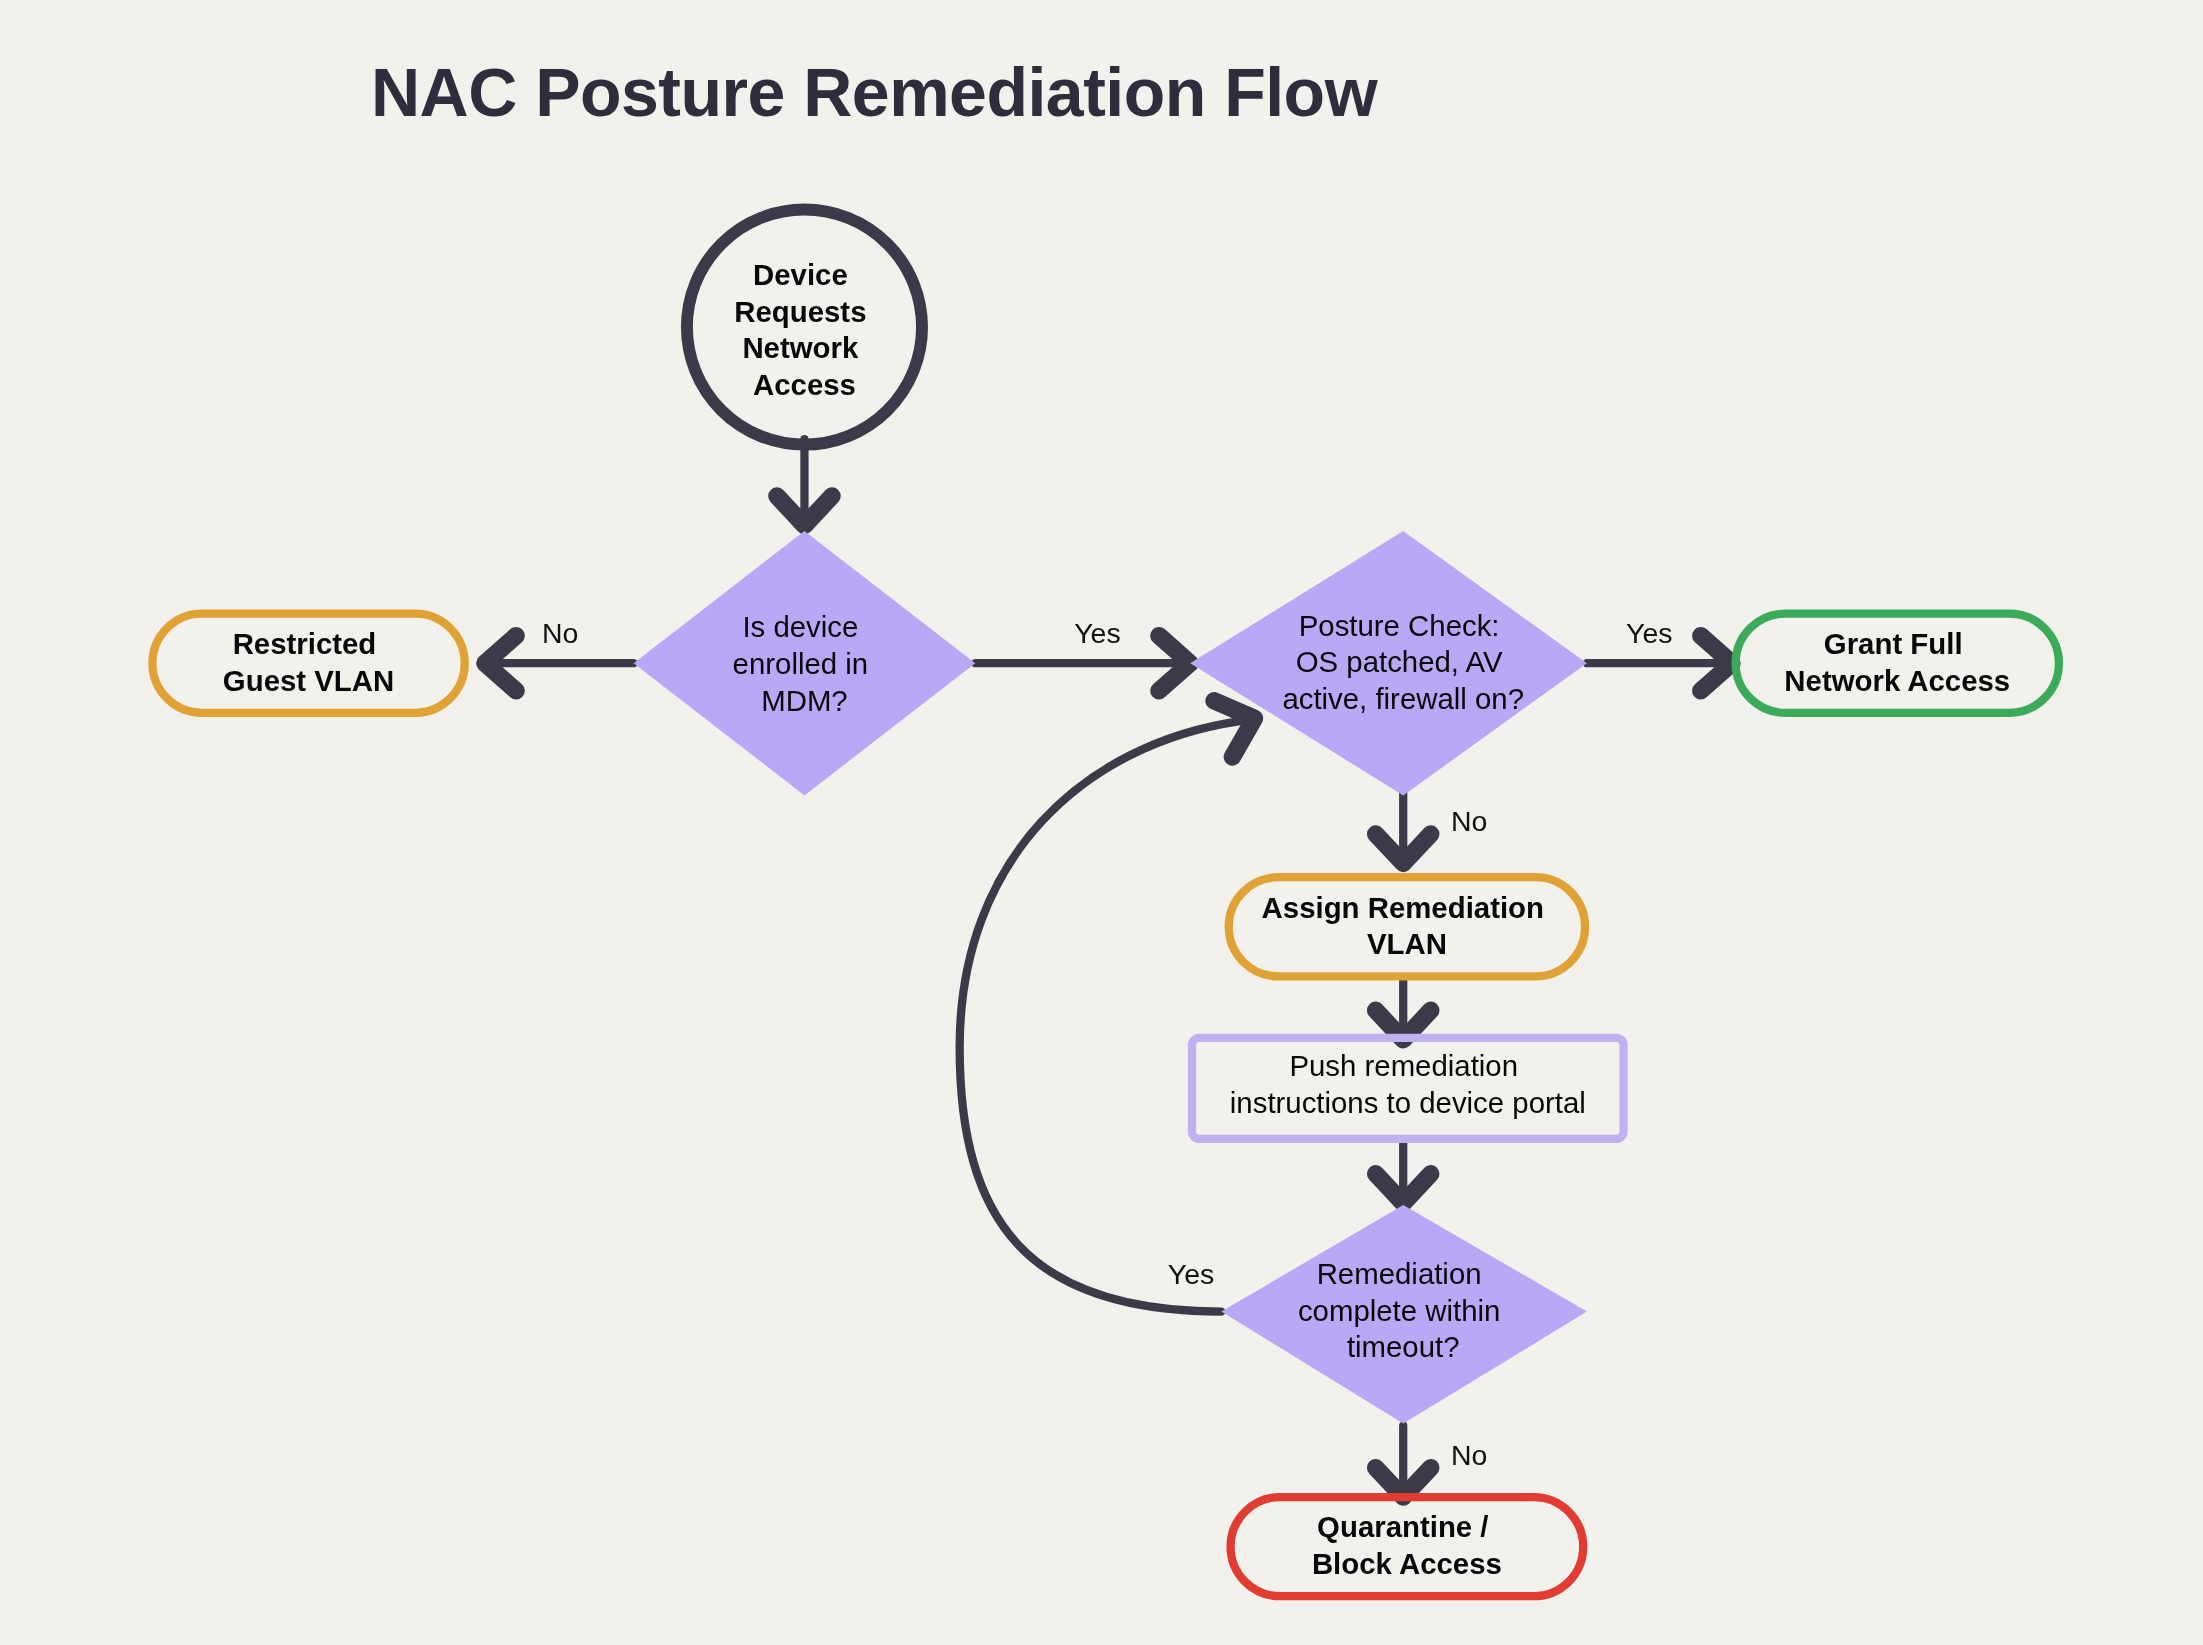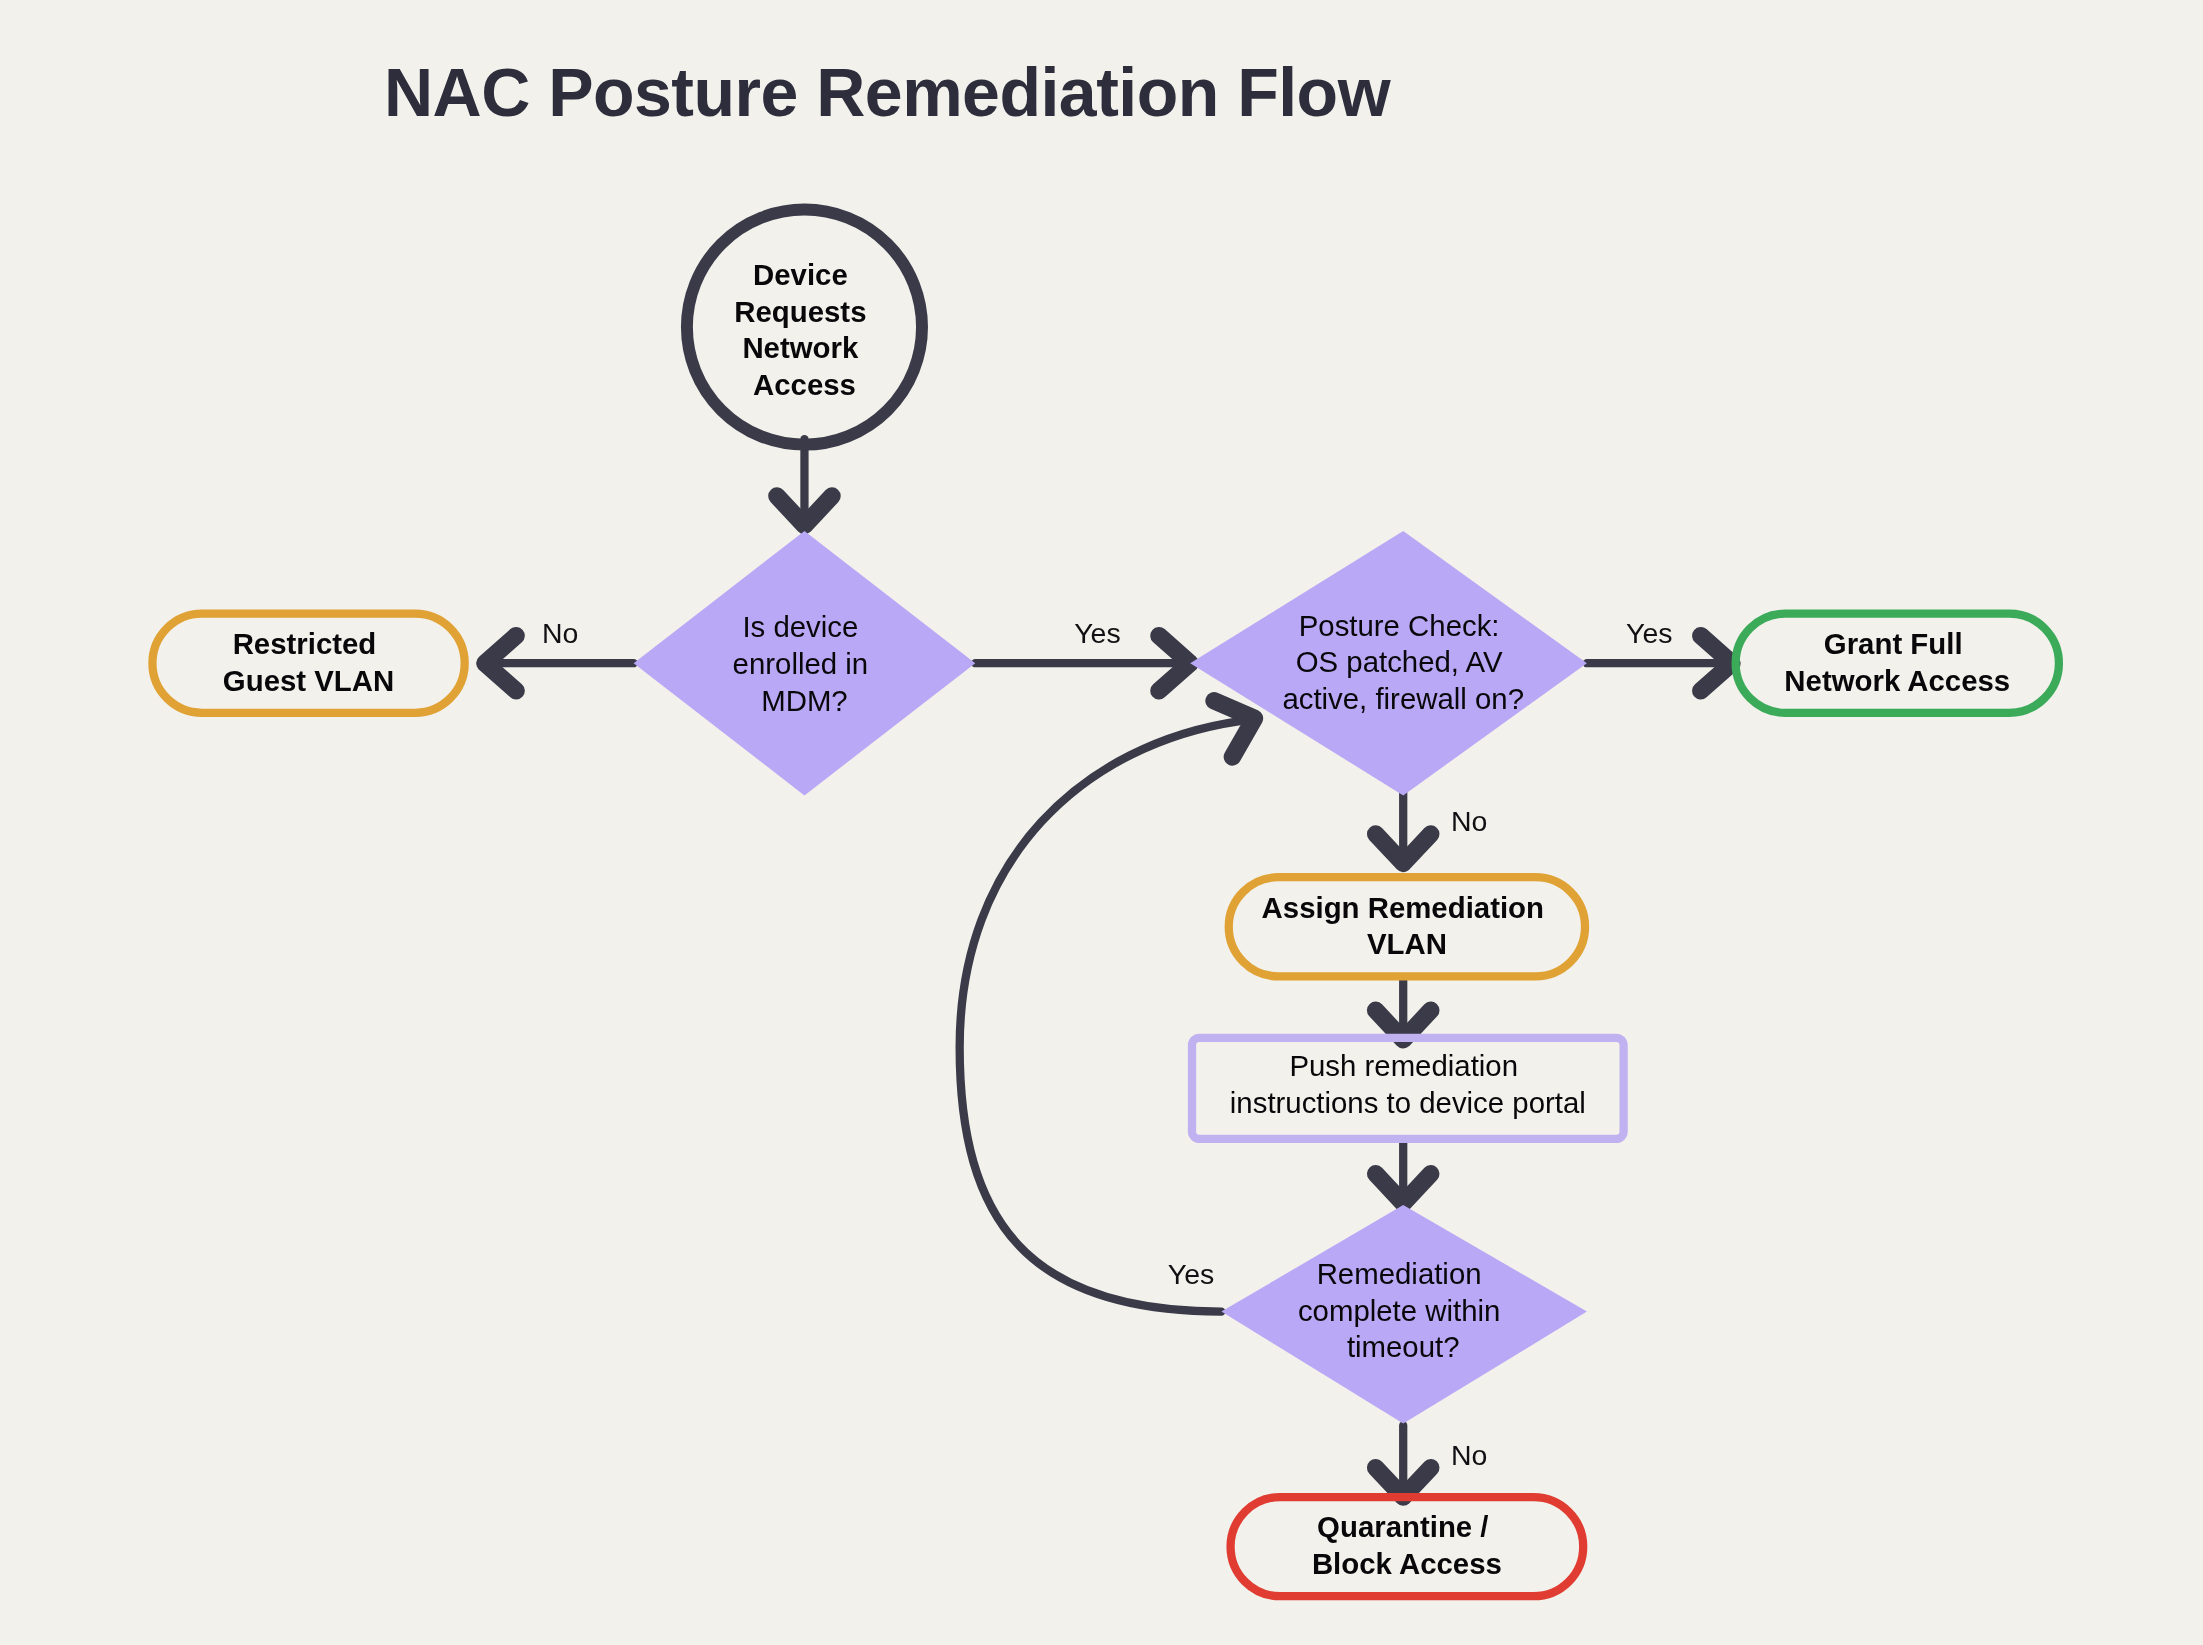--- a/index.html
+++ b/index.html
@@ -15,21 +15,21 @@
     font-family: "Liberation Sans", sans-serif;
   }
   #canvas {
     position: relative;
     width: 2204px;
     height: 1646px;
     background: #f2f1ec;
   }
   .flow-title {
     position: absolute;
-    left: 13px;
+    left: 0;
     top: 53px;
     width: 1748px;
     text-align: center;
     font-family: "Liberation Sans", sans-serif;
     font-size: 68px;
     font-weight: bold;
     color: #2d2d3c;
     letter-spacing: -0.5px;
     white-space: nowrap;
   }

